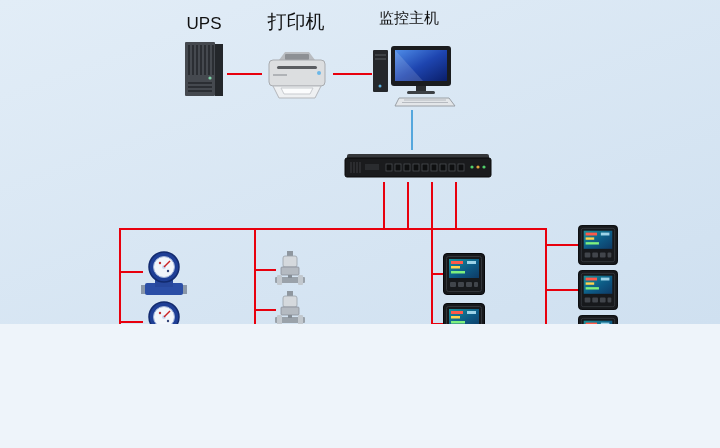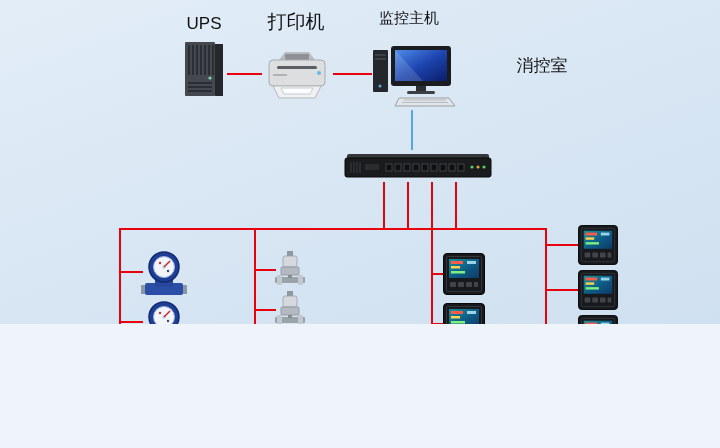--- a/index.html
+++ b/index.html
@@ -59,21 +59,20 @@
       <stop offset="1" stop-color="#0e3a66"></stop>
     </linearGradient>
   </defs>
 </svg>
 
 <div class="canvas">
 
   <div class="label lbl-ups">UPS</div>
   <div class="label lbl-printer">打印机</div>
   <div class="label lbl-host">监控主机</div>
-  <div class="label lbl-room">消控室</div>
 
   <div class="dev" style="left:181px;top:40px;">
     <svg width="46" height="58" viewBox="0 0 46 58">
       <rect x="4" y="2" width="30" height="54" rx="1" fill="#45494f"></rect>
       <rect x="34" y="4" width="8" height="52" fill="#24272b"></rect>
       <g fill="#2b2e33">
         <rect x="7" y="5" width="2" height="30"></rect>
           <rect x="11" y="5" width="2" height="30"></rect>
         <rect x="15" y="5" width="2" height="30"></rect>
           <rect x="19" y="5" width="2" height="30"></rect>

